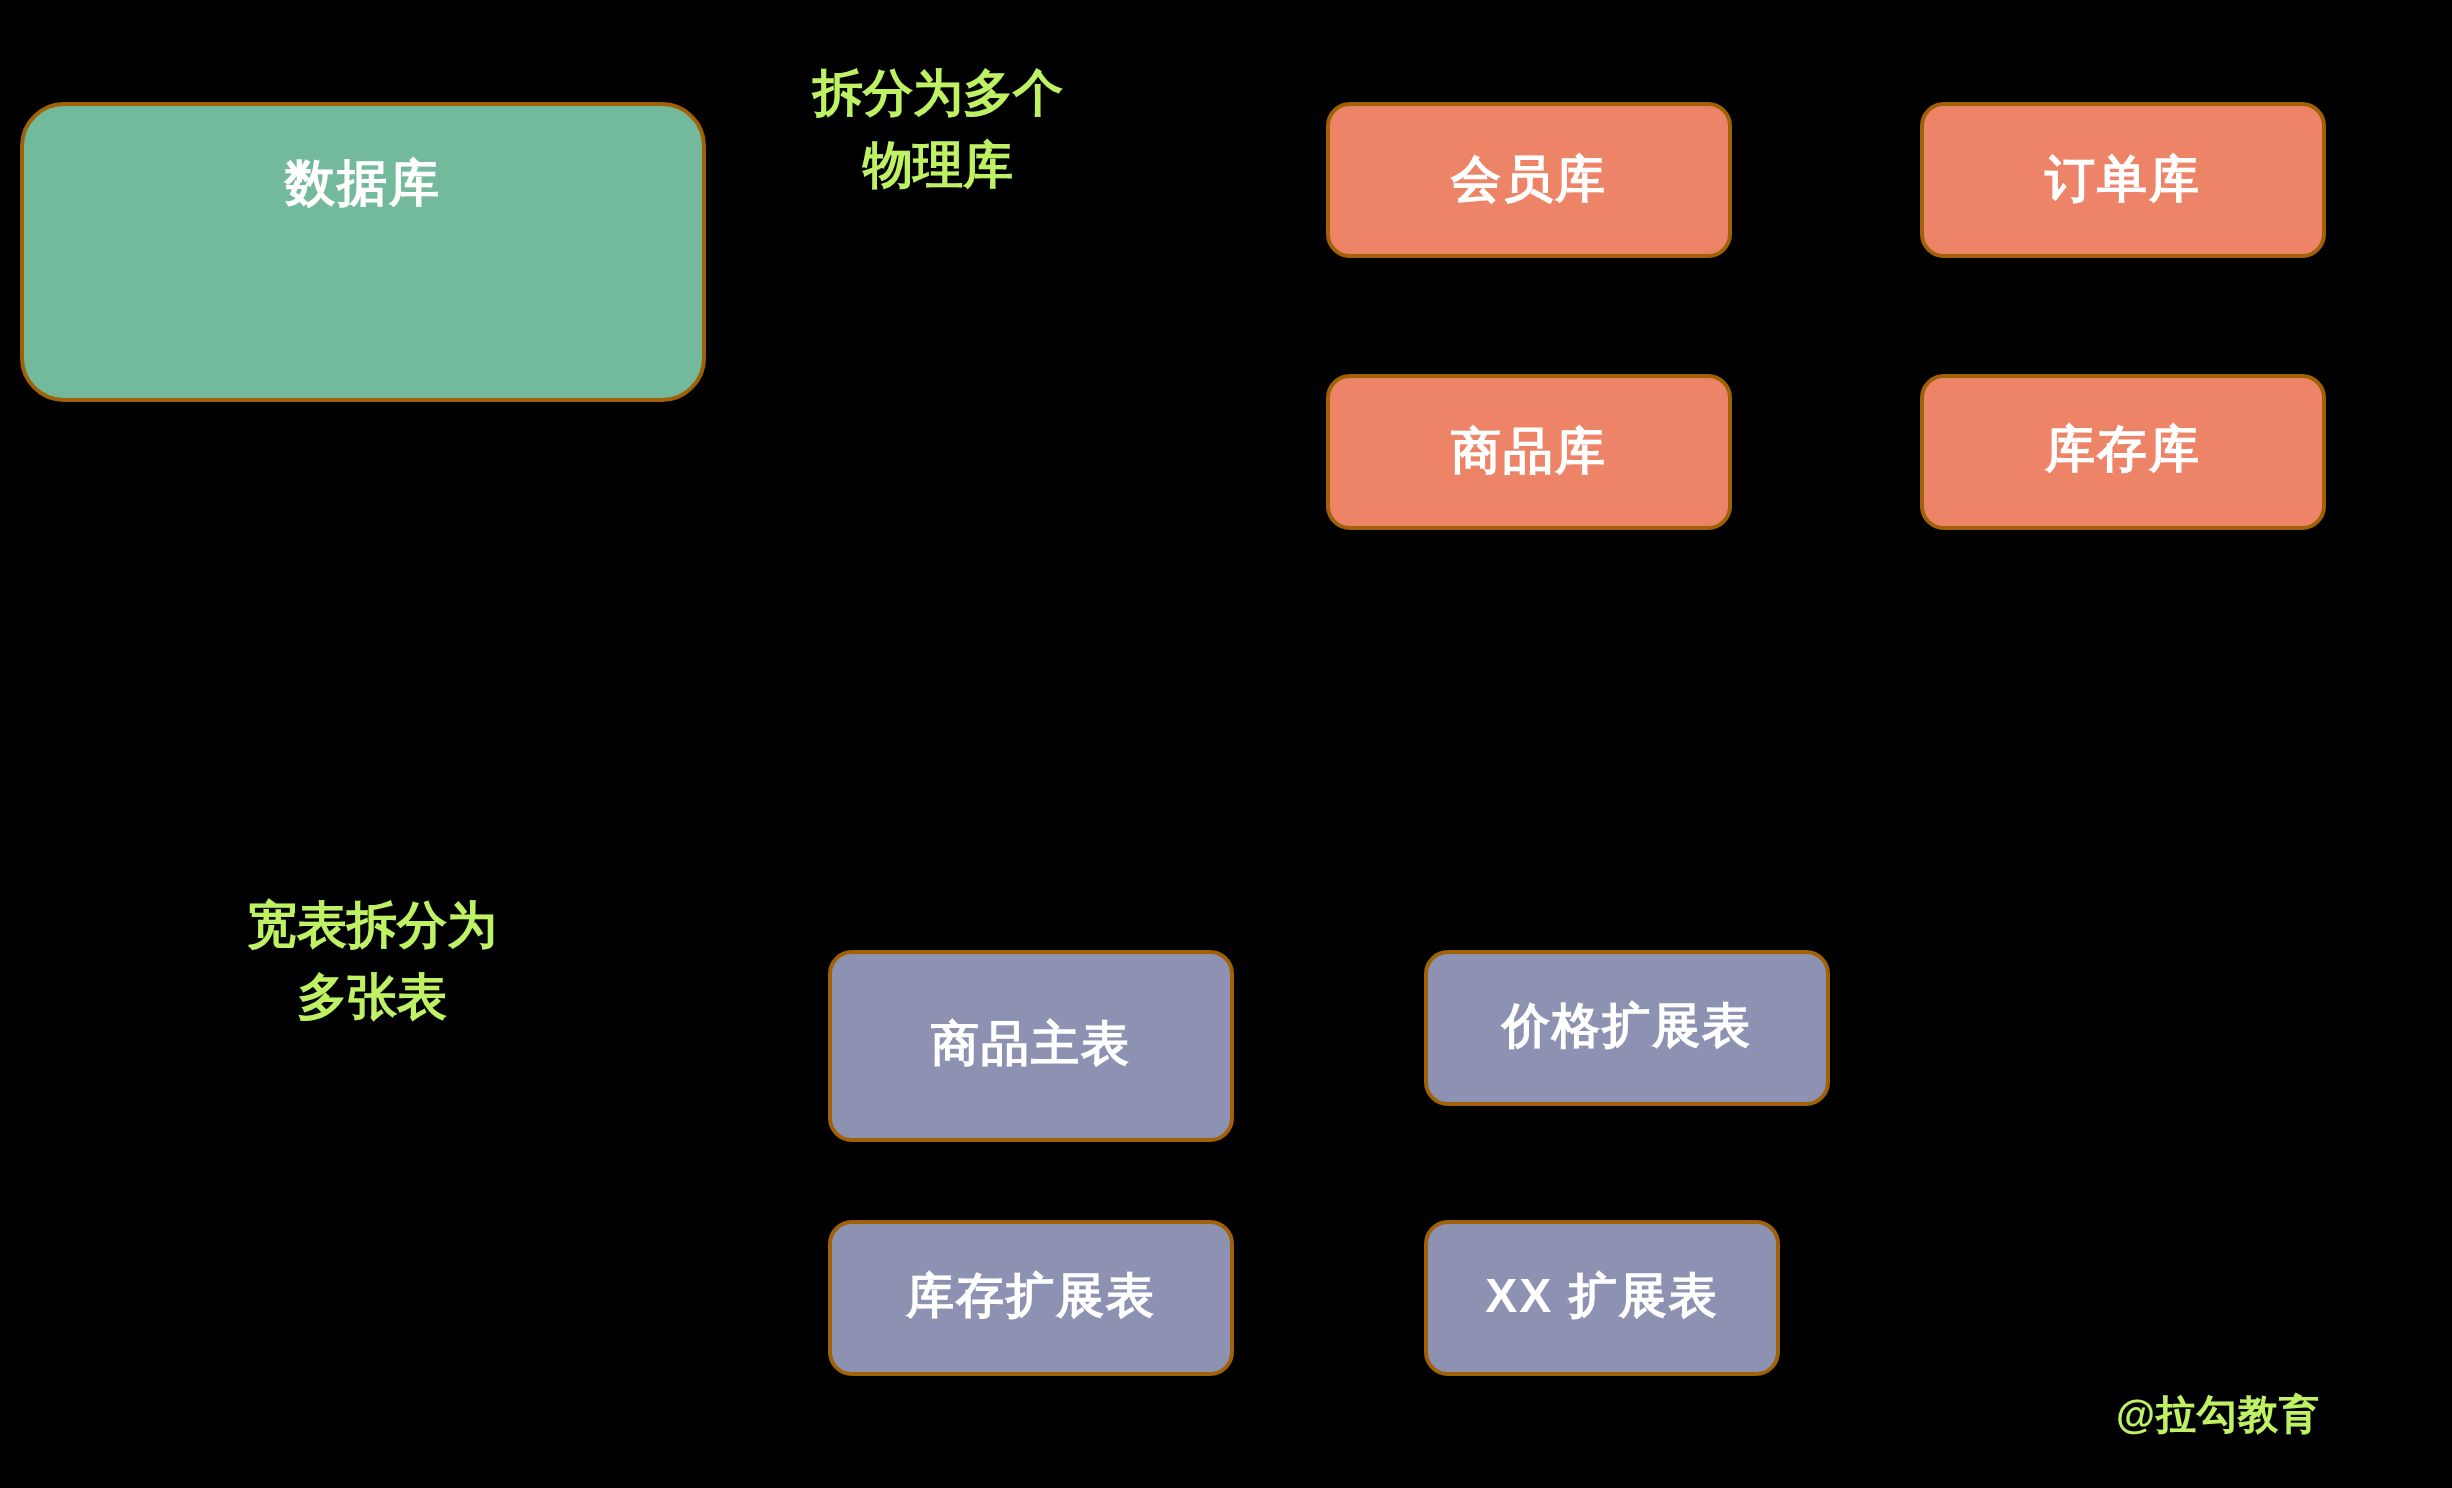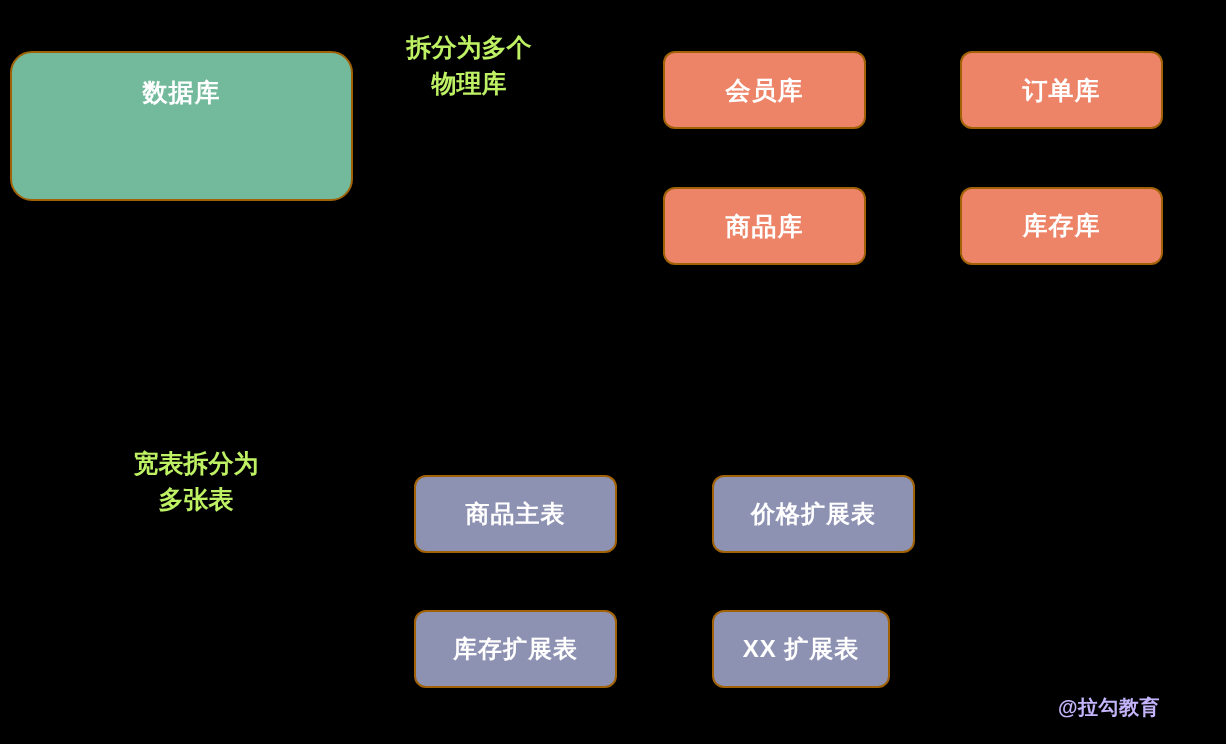--- a/index.html
+++ b/index.html
@@ -53,21 +53,21 @@
     color: #bef264;
     font-size: 25px;
     font-weight: bold;
     line-height: 1.42;
     text-align: center;
     white-space: pre-line;
     user-select: none;
   }
   .watermark {
     position: absolute;
-    color: #c4b5fd;
+    color: #bef264;
     font-size: 20px;
     font-weight: bold;
     letter-spacing: 0.5px;
     user-select: none;
   }
 </style>
 </head>
 <body>
 
 <div id="canvas">
@@ -78,24 +78,24 @@
 物理库</div>
 
   <div class="node orange" style="left:663px; top:51px; width:203px; height:78px;">会员库</div>
 
   <div class="node orange" style="left:663px; top:187px; width:203px; height:78px;">商品库</div>
 
   <div class="node orange" style="left:960px; top:51px; width:203px; height:78px;">订单库</div>
 
   <div class="node orange" style="left:960px; top:187px; width:203px; height:78px;font-family:Liberation Serif, serif;">库存库</div>
 
-  <div class="caption" style="left:96px; top:446px; width:200px;">宽表拆分为
+  <div class="caption" style="left:86px; top:446px; width:200px;">宽表拆分为
 多张表</div>
 
-  <div class="node purple" style="left:414px; top:475px; width:203px; height:78px;">商品主表</div>
+  <div class="node purple" style="left:414px; top:475px; width:203px; height:96px;">商品主表</div>
 
   <div class="node purple" style="left:712px; top:475px; width:203px; height:78px;">价格扩展表</div>
 
   <div class="node purple" style="left:414px; top:610px; width:203px; height:78px;">库存扩展表</div>
 
   <div class="node purple" style="left:712px; top:610px; width:178px; height:78px;">XX 扩展表</div>
 
   <div class="watermark" style="left:1058px; top:694px;">@拉勾教育</div>
 
 </div>

